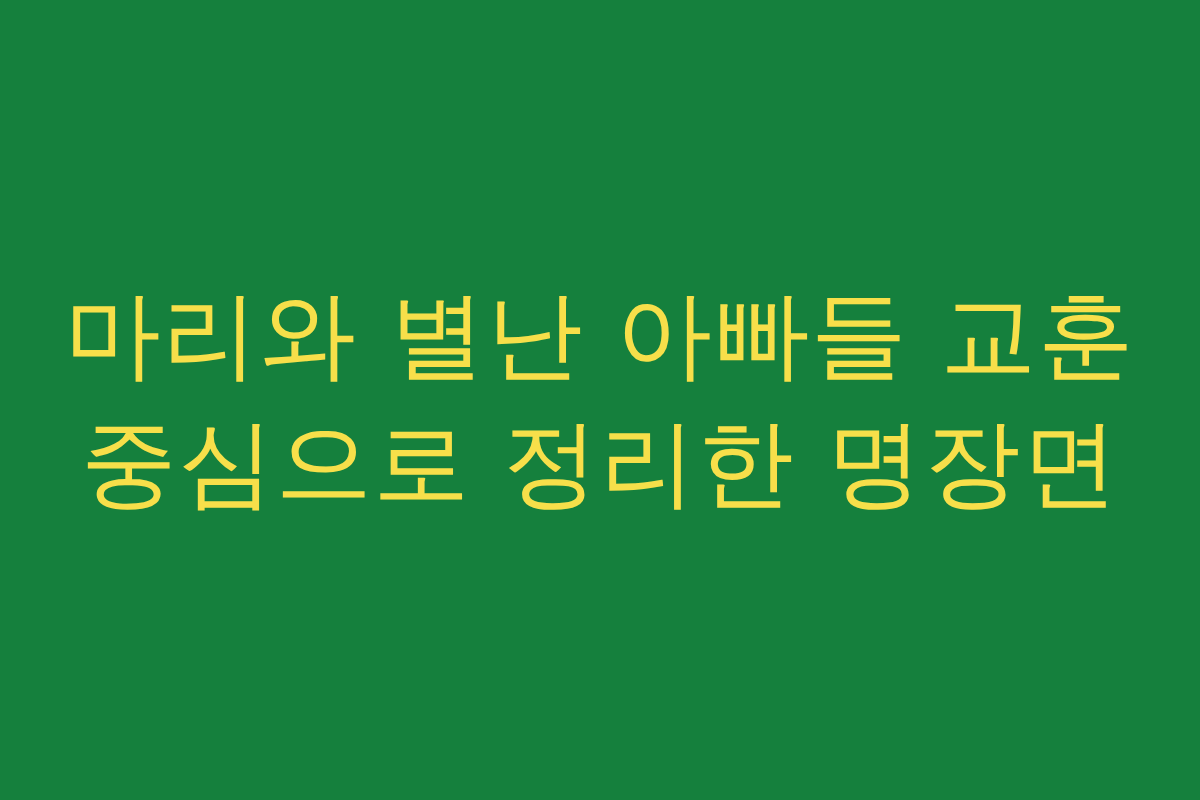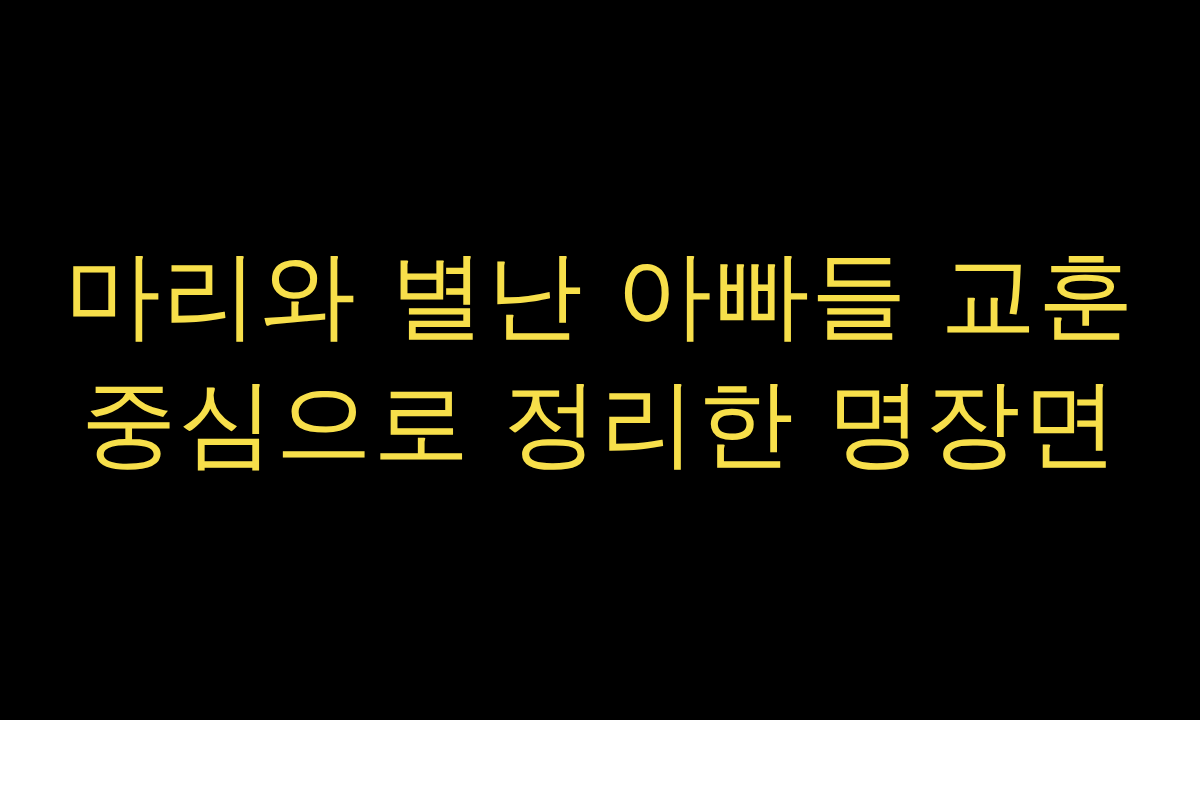--- a/index.html
+++ b/index.html
@@ -45,21 +45,21 @@
     letter-spacing: 0.015em;
     word-break: keep-all;
     overflow-wrap: break-word;
     text-rendering: optimizeLegibility;
     -webkit-font-smoothing: antialiased;
   }
 </style>
 </head>
 <body>
 
-<div id="title-card" style="background-color: #000000; width: 1200px; height: 720px; justify-content: center;">
+<div id="title-card" style="background-color: #15803d; width: 1200px; height: 800px; justify-content: center;">
 
   <div id="headline-block" style="text-align: center;">
 
     <h1 id="headline" lang="ko" style="color: rgb(247, 223, 74);">마리와 별난 아빠들 교훈 중심으로 정리한 명장면</h1>
 
   </div>
 
 </div>
 
 </body></html>

